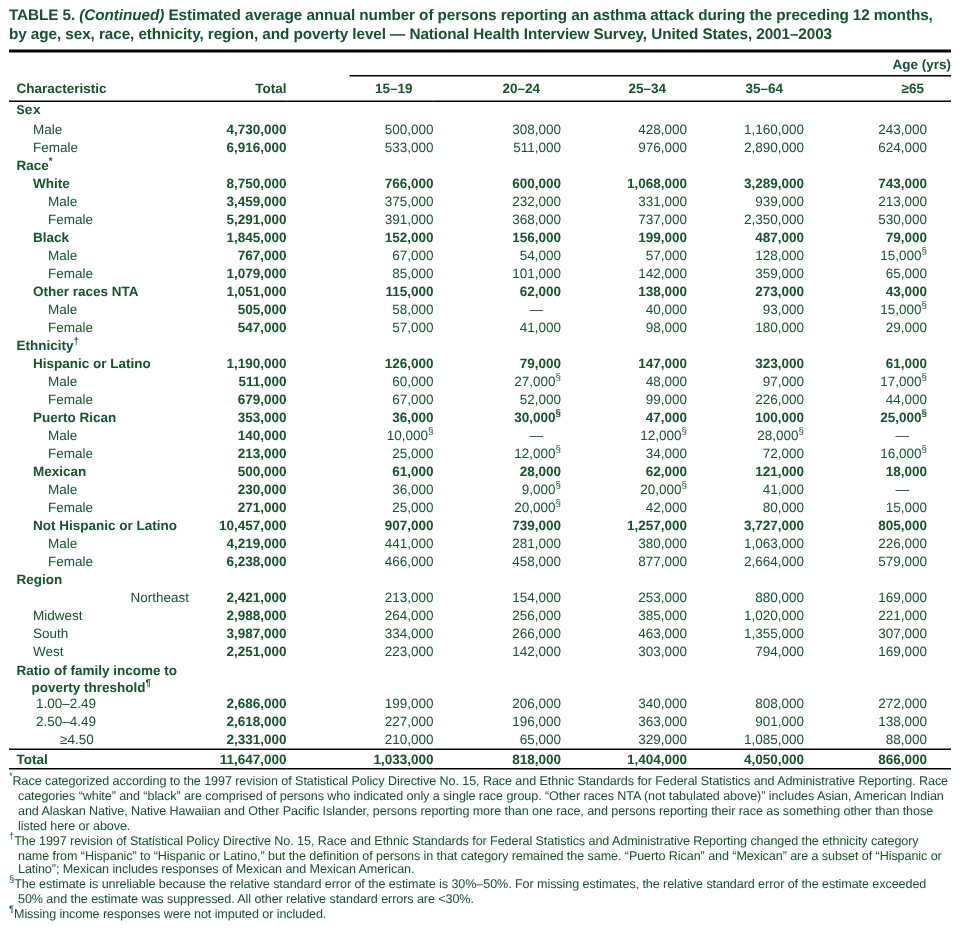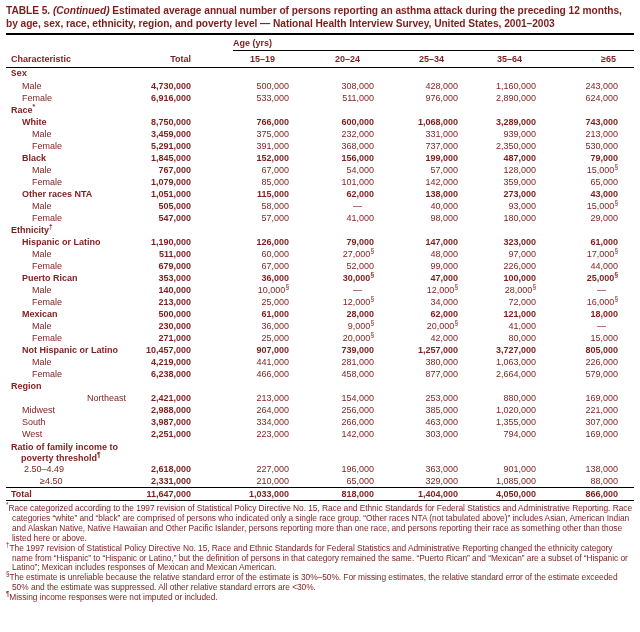--- a/index.html
+++ b/index.html
@@ -1,30 +1,30 @@
 <!DOCTYPE html>
 <html><head>
 <meta charset="utf-8">
 <style>
   html,body{margin:0;padding:0;background:#fff;}
   .page{
     width:640px;height:632px;box-sizing:border-box;
     padding:5px 6px 0 6px;overflow:hidden;
-    font-family:"Liberation Sans",sans-serif;color:#7f1d1d;
+    font-family:"Liberation Sans",sans-serif;color:#14532d;
     -webkit-font-smoothing:antialiased;
   }
   .title{
     font-size:10.2px;font-weight:700;line-height:12.5px;
     letter-spacing:-0.05px;border-bottom:2px solid #000;padding-bottom:3px;
   }
   table{border-collapse:collapse;table-layout:fixed;width:628px;}
   th,td{margin:0;}
   .age-row th{padding:3px 0 0 0;}
   .age-span{
-    border-bottom:1px solid #000;margin-left:42px;text-align:left;
+    border-bottom:1px solid #000;margin-left:42px;text-align:right;
     font-weight:700;font-size:9px;line-height:10px;padding-bottom:2px;
   }
   .head-row th{
     border-bottom:1px solid #000;font-size:9px;font-weight:700;
     padding:3px 0 3px 0;vertical-align:bottom;line-height:10px;
   }
   th.lbl{text-align:left;padding-left:5px;}
   th.num{text-align:right;padding-right:14px;}
   th.tot{text-align:right;padding-right:0;}
   th.last{padding-right:18px;}
@@ -333,20 +333,29 @@
           <td class="num">142,000</td>
           <td class="num">303,000</td>
           <td class="num">794,000</td>
           <td class="num last">169,000</td>
         </tr>
         <tr class="bold">
           <td class="label wrap">Ratio of family income to poverty threshold<sup>¶</sup></td>
           <td colspan="6"></td>
         </tr>
         <tr>
+          <td class="label" style="padding-left: 18px;">1.00–2.49</td>
+          <td class="num total">2,686,000</td>
+          <td class="num">199,000</td>
+          <td class="num">206,000</td>
+          <td class="num">340,000</td>
+          <td class="num">808,000</td>
+          <td class="num last">272,000</td>
+        </tr>
+        <tr>
           <td class="label" style="padding-left: 18px;">2.50–4.49</td>
           <td class="num total">2,618,000</td>
           <td class="num">227,000</td>
           <td class="num">196,000</td>
           <td class="num">363,000</td>
           <td class="num">901,000</td>
           <td class="num last">138,000</td>
         </tr>
         <tr>
           <td class="label" style="padding-left: 34px;">≥4.50</td>

